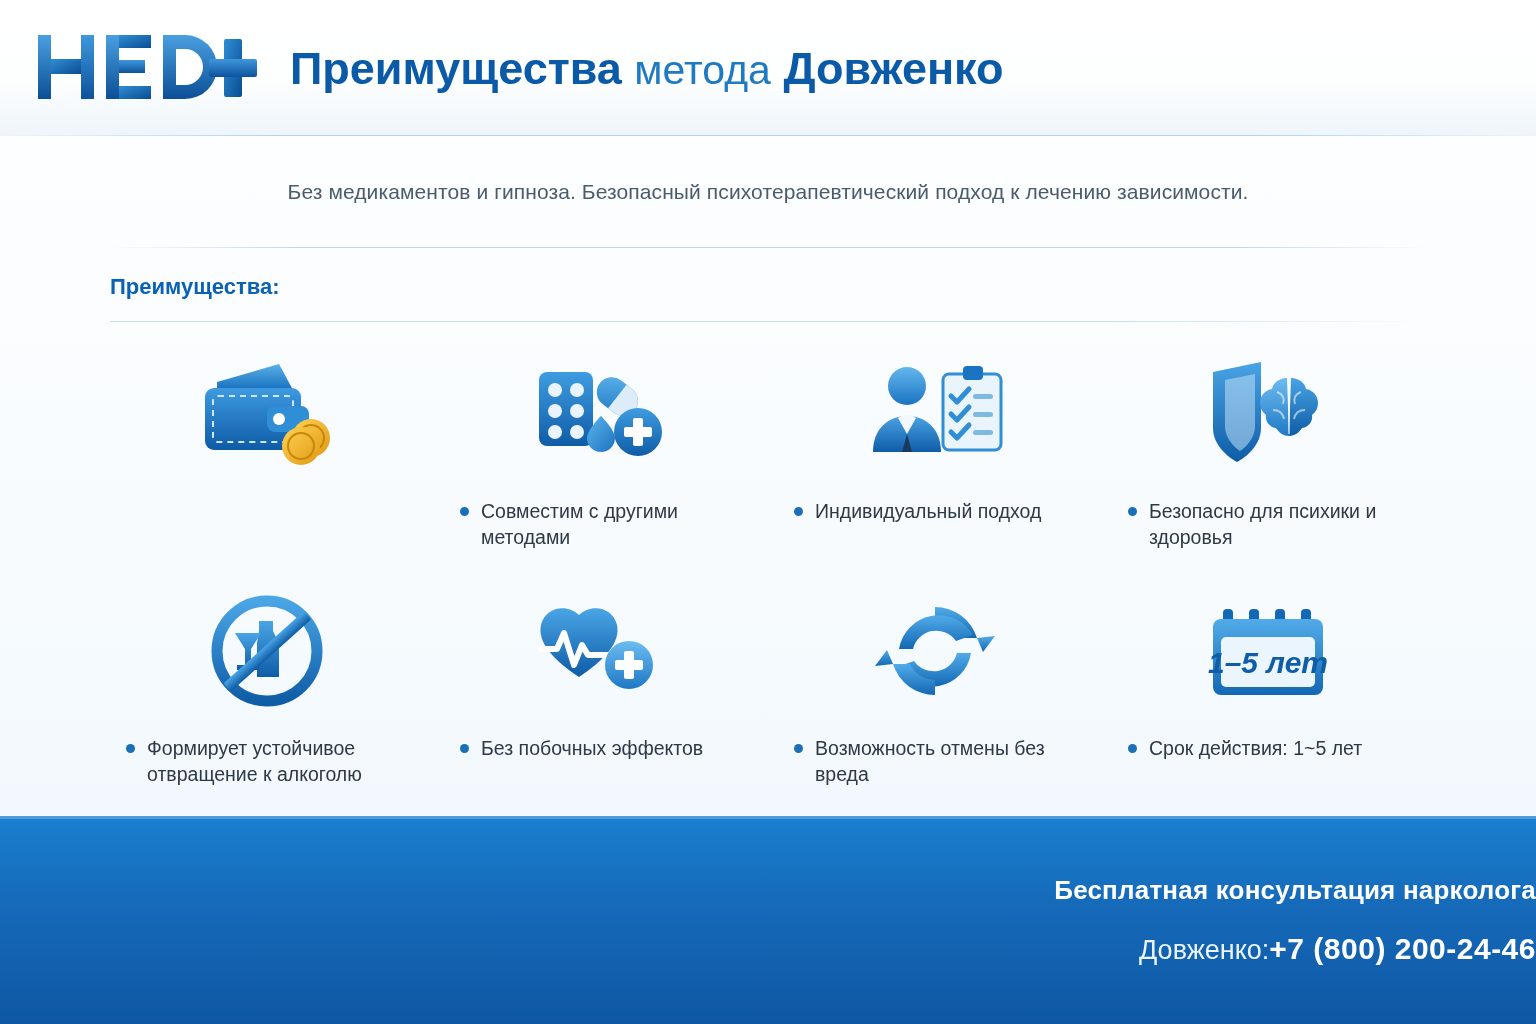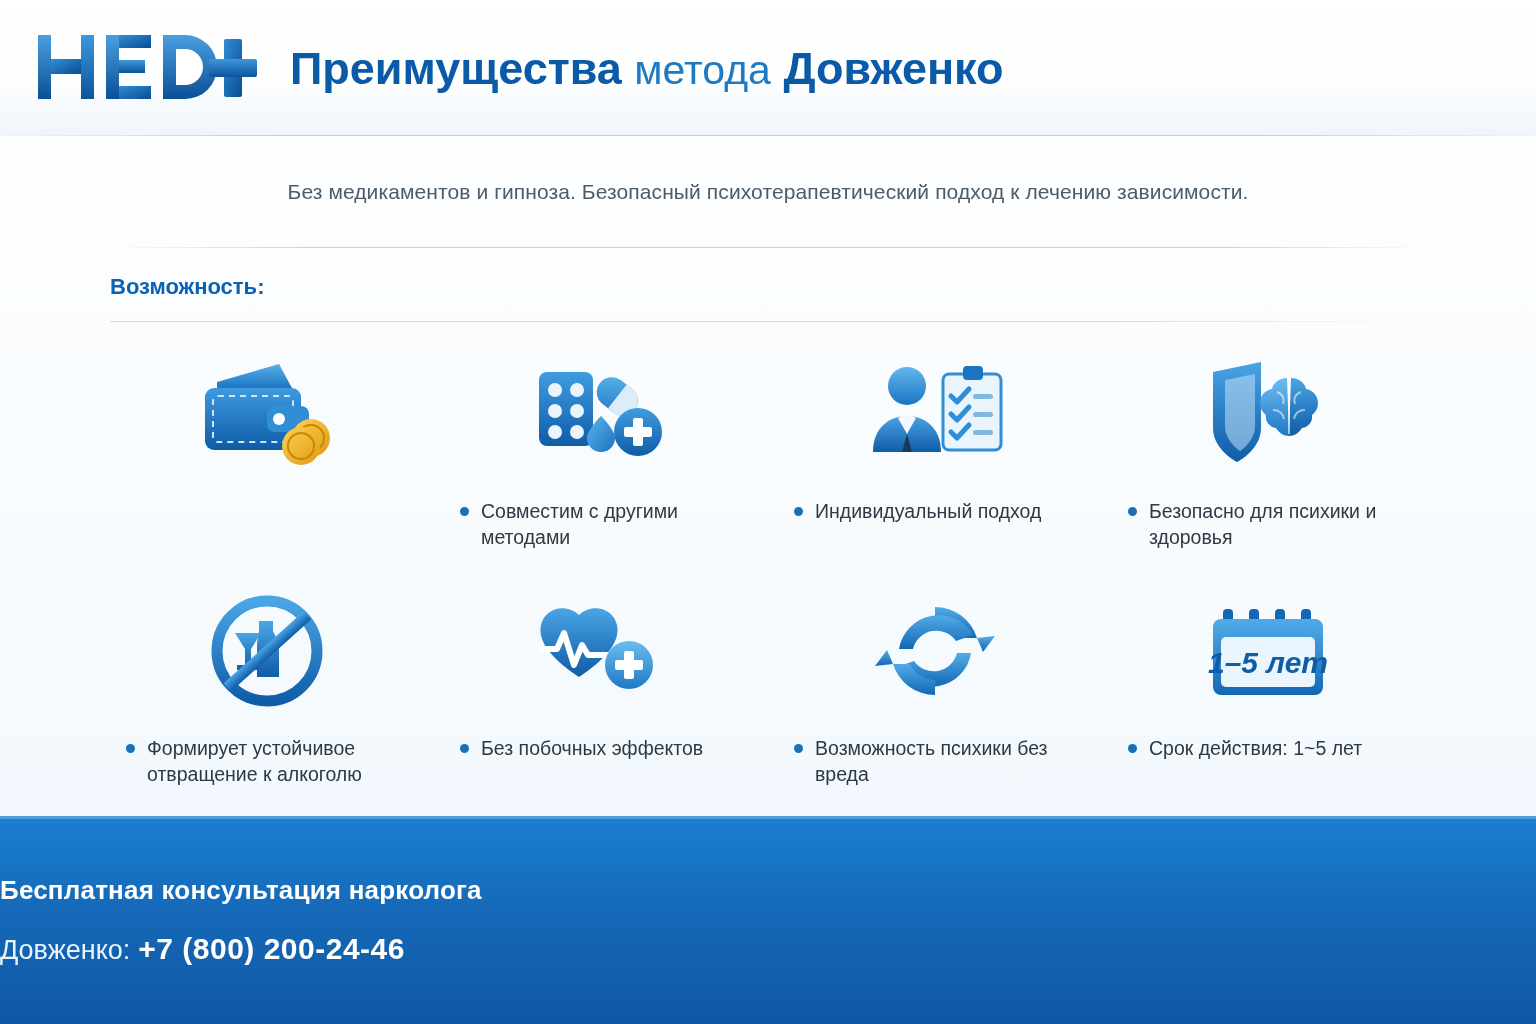--- a/index.html
+++ b/index.html
@@ -112,21 +112,21 @@
     color: #2d3a45;
   }
 
   
   .footer{
     position:absolute; left:0; right:0; bottom:0;
     height: 208px;
     background: linear-gradient(180deg,#1b7fd0 0%, #1569b8 45%, #0f57a4 100%);
     display:flex;
     flex-direction:column;
-    align-items:flex-start;
+    align-items:flex-end;
     justify-content:center;
     gap: 26px;
   }
   .footer::before{
     content:"";
     position:absolute; left:0; right:0; top:0; height:3px;
     background: rgba(255,255,255,.22);
   }
   .footer-title{
     font-size: 26px;
@@ -135,21 +135,21 @@
     letter-spacing:.2px;
   }
   .footer-phone{
     font-size: 27px;
     color:#eaf4fd;
   }
   .footer-phone .num{
     font-size: 30px;
     font-weight: 700;
     color:#ffffff;
-    margin-left: 8px;
+    margin-left: 0;
     letter-spacing: .5px;
   }
 </style>
 </head>
 <body>
 
 <div class="page">
 
   <div class="header">
 
@@ -193,21 +193,21 @@
       <span class="b">Довженко</span>
     </div>
   </div>
 
   <div class="subtitle-wrap">
     <div class="subtitle">Без медикаментов и гипноза. Безопасный психотерапевтический подход к лечению зависимости.</div>
     <div class="divider"></div>
   </div>
 
   <div class="section-head">
-    <div class="section-title">Возможность:</div>
+    <div class="section-title">Преимущества:</div>
     <div class="section-rule"></div>
   </div>
 
   <div class="grid">
 
     <div class="cell">
       <div class="icon-box">
         <svg width="168" height="120" viewBox="0 0 168 120" xmlns="http://www.w3.org/2000/svg">
           <defs>
             <linearGradient id="w1" x1="0" y1="0" x2="0" y2="1">
@@ -394,21 +394,21 @@
           <path d="M84 14 a44 44 0 0 1 42 31 l-17 0 a28 28 0 0 0 -25 -16 z" fill="url(#r1)"></path>
           <path d="M126 45 l18 -2 l-12 16 z" fill="url(#r1)"></path>
           <path d="M120 60 a40 40 0 0 1 -74 14 l17 -6 a24 24 0 0 0 43 -8 z" fill="url(#r1)"></path>
           <path d="M84 102 a44 44 0 0 1 -42 -31 l17 0 a28 28 0 0 0 25 16 z" fill="url(#r1)"></path>
           <path d="M42 71 l-18 2 l12 -16 z" fill="url(#r1)"></path>
           <path d="M48 56 a40 40 0 0 1 74 -14 l-17 6 a24 24 0 0 0 -43 8 z" fill="url(#r1)"></path>
         </svg>
       </div>
       <div class="label-row">
         <span class="bullet"></span>
-        <span class="label">Возможность психики без вреда</span>
+        <span class="label">Возможность отмены без вреда</span>
       </div>
     </div>
 
     <div class="cell">
       <div class="icon-box">
         <svg width="168" height="120" viewBox="0 0 168 120" xmlns="http://www.w3.org/2000/svg">
           <defs>
             <linearGradient id="k1" x1="0" y1="0" x2="0" y2="1">
                 <stop offset="0" stop-color="#52abe8"></stop>
                 <stop offset="1" stop-color="#1268b4"></stop>

